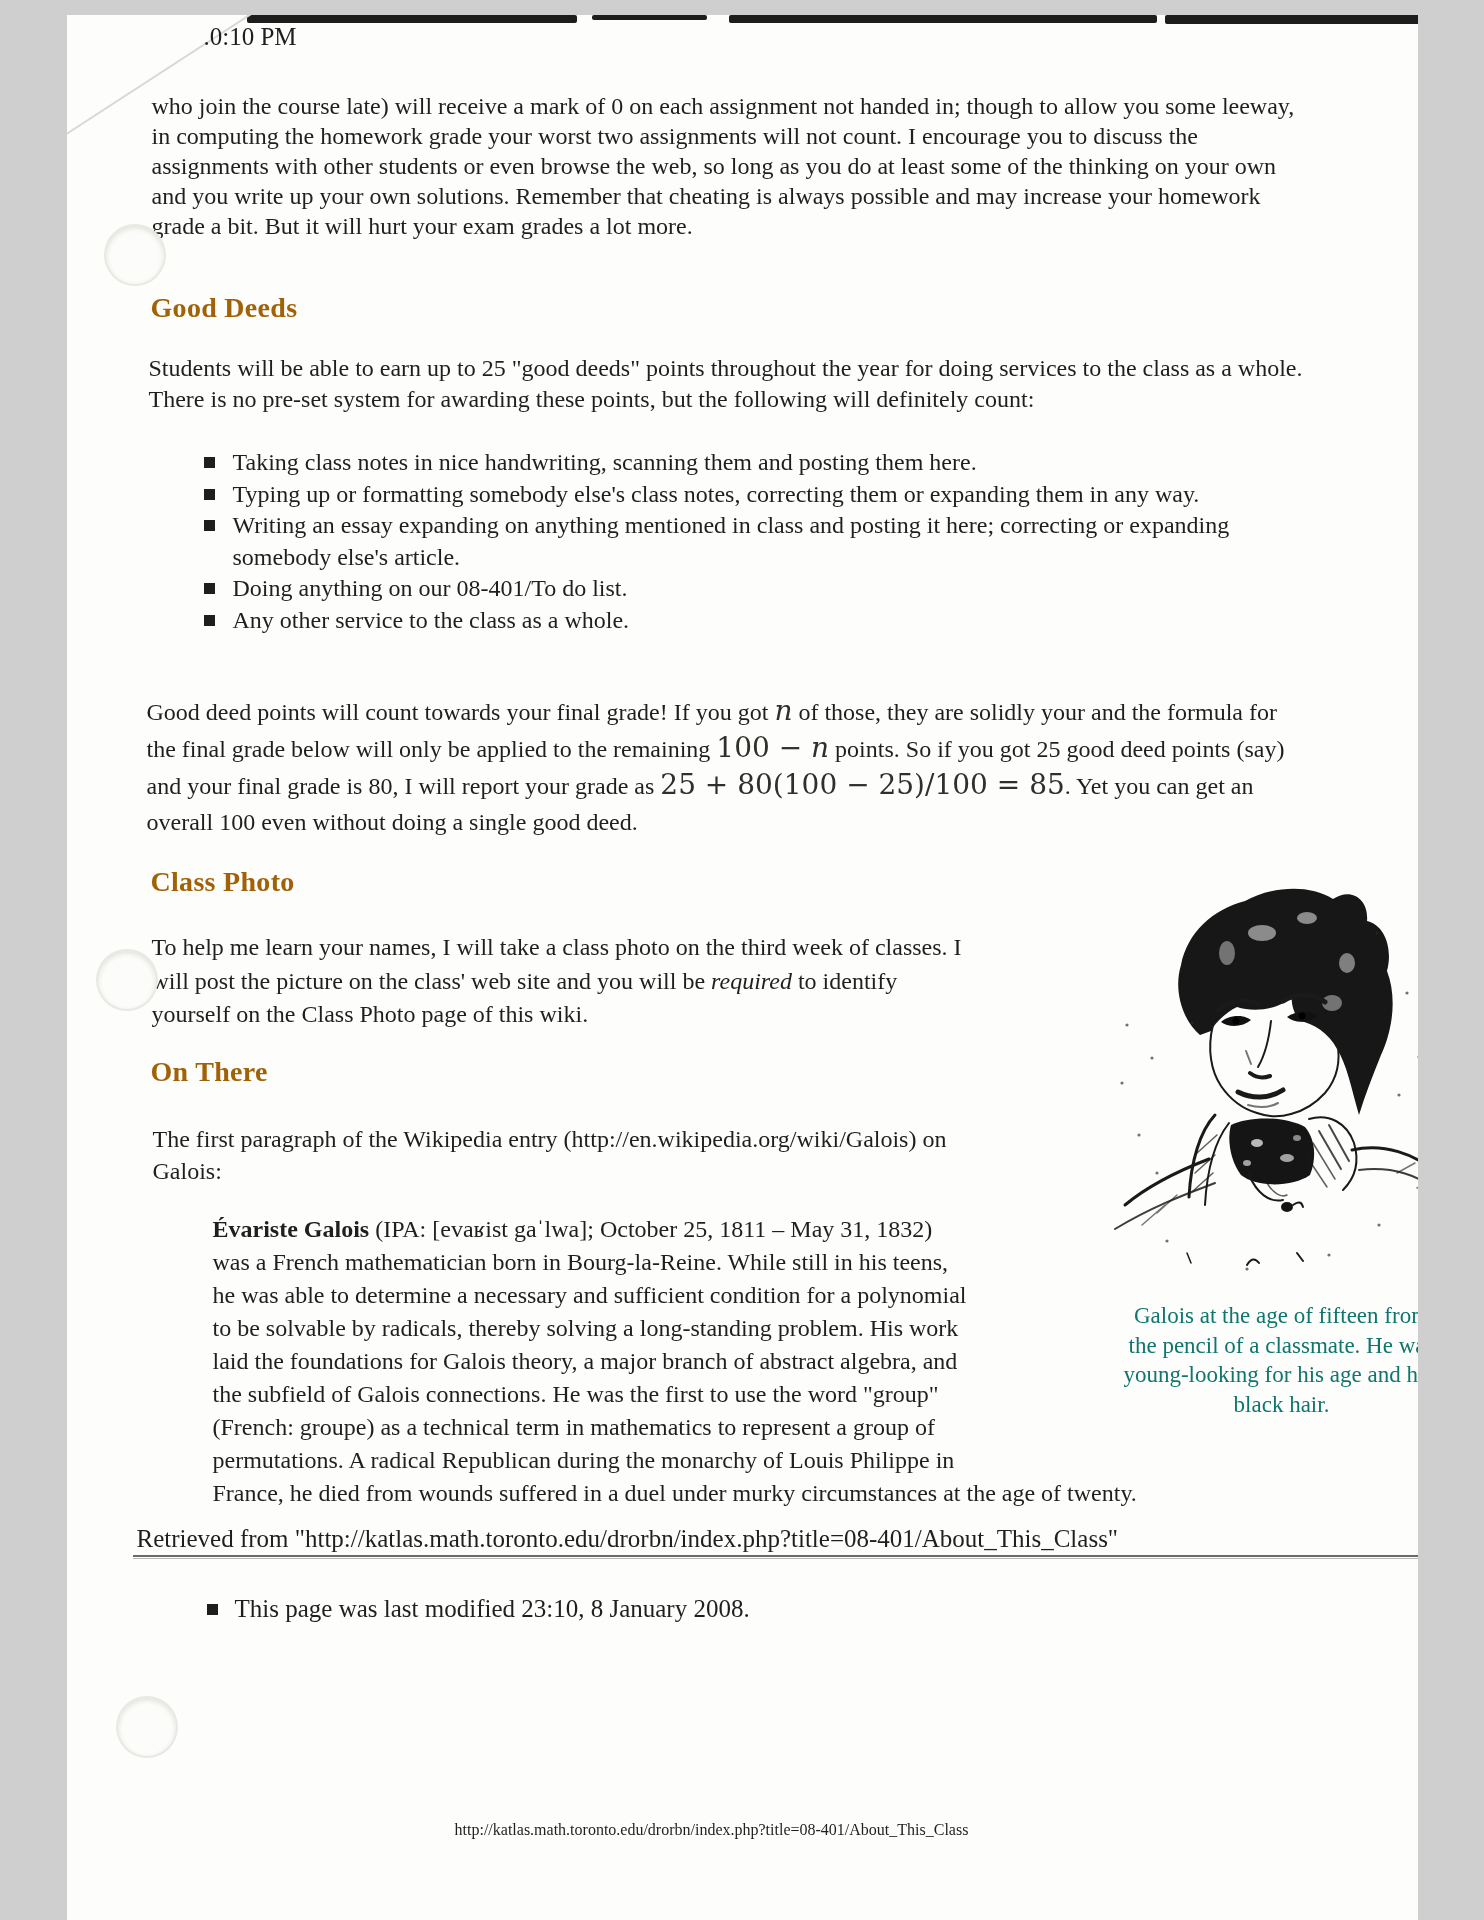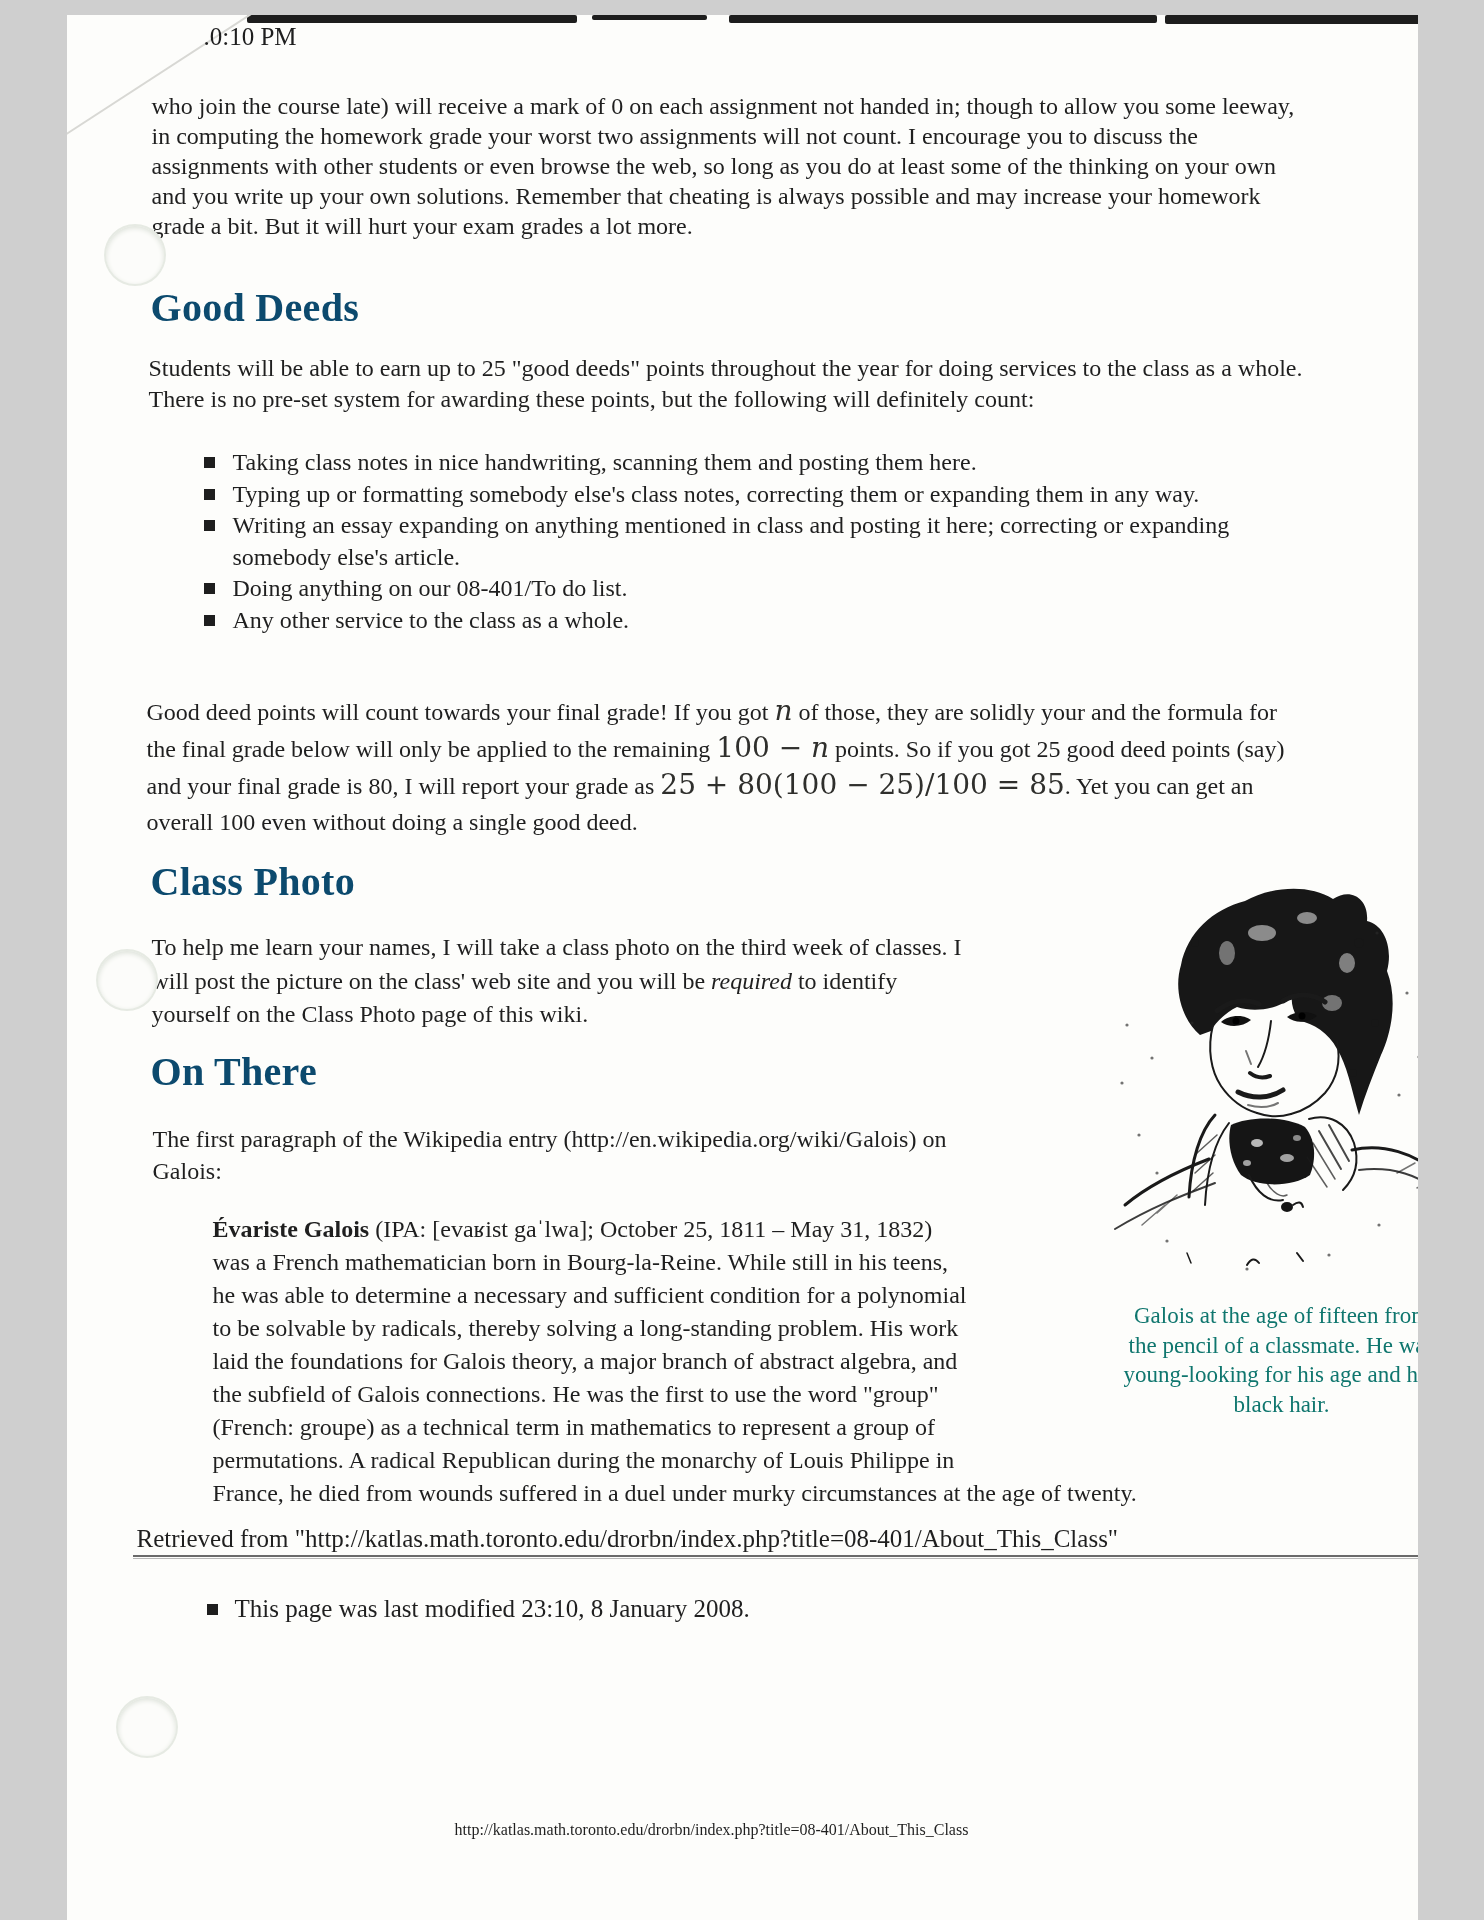--- a/index.html
+++ b/index.html
@@ -4,21 +4,21 @@
 <style>
   html,body{margin:0;padding:0;background:#cfcfcf;}
   .page{
     position:relative;width:1351px;height:1920px;margin:15px auto;
     background:#fdfdfb;color:#1f1f1f;overflow:hidden;
     font-family:"Liberation Serif","DejaVu Serif",serif;
   }
   .abs{position:absolute;}
   .ml{white-space:pre-line;}
   .body-text{font-size:24px;line-height:30px;}
-  .sec{font-size:40px;font-weight:bold;line-height:34px;letter-spacing:.3px;color:#0c4a6e;}
+  .sec{font-size:28px;font-weight:bold;line-height:34px;letter-spacing:.3px;color:#a16207;}
   .math{font-family:"DejaVu Serif",serif;font-size:28px;color:#2f2f2c;}
   .mvar{font-style:italic;}
   
   .edge-seg{position:absolute;top:0;background:#1d1d1d;border-radius:2px;}
   .diag{position:absolute;left:-4px;top:120px;width:228px;border-top:2px solid #d8d8d4;
         transform:rotate(-33deg);transform-origin:left top;}
   .right-strip{position:absolute;left:1461px;top:26px;width:23px;height:1894px;
         background:linear-gradient(180deg,#f3f6f0 0%,#e9efe7 25%,#eef3eb 55%,#e7ede5 80%,#edf2ea 100%);
         border-left:1px solid #c9d2c6;}
   .hole{position:absolute;width:58px;height:58px;border-radius:50%;background:#fcfcfa;

